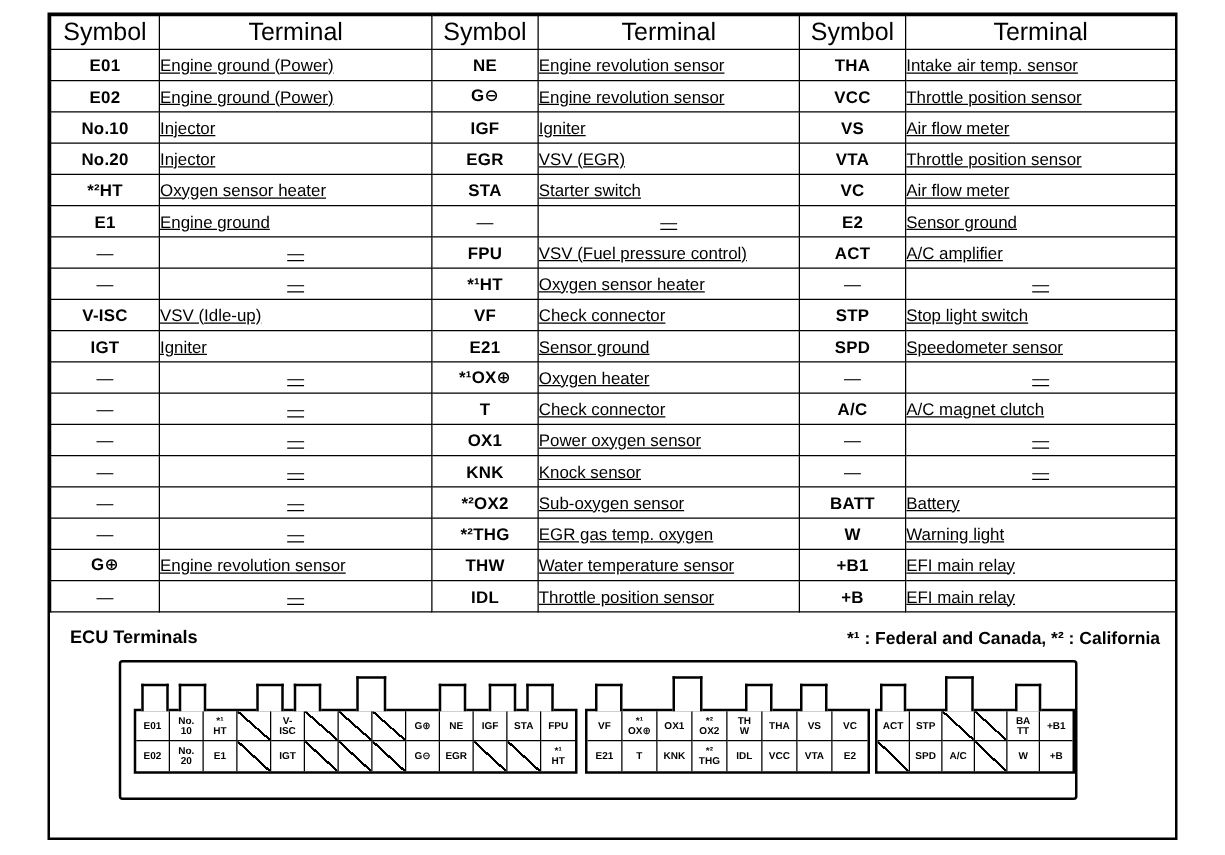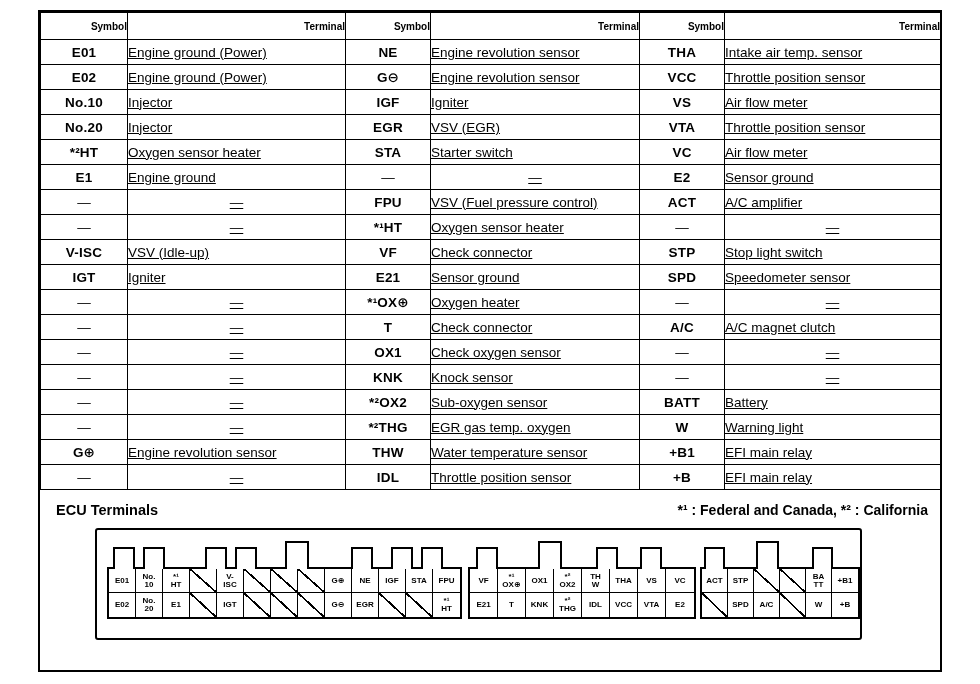--- a/index.html
+++ b/index.html
@@ -27,23 +27,23 @@
     width: 900px;
   }
   table.terms th, table.terms td {
     border: 1.5px solid #000;
     padding: 0;
     overflow: hidden;
     white-space: nowrap;
   }
   table.terms th {
     height: 26px;
-    font-size: 10px;
-    font-weight: bold;
-    text-align: right;
+    font-size: 20px;
+    font-weight: normal;
+    text-align: center;
   }
   table.terms td { height: 24px; font-size: 13.5px; }
   td.sym  { text-align: center; font-weight: bold; letter-spacing: 0.2px; }
   td.term { text-align: left; padding-left: 10px; font-weight: normal; text-decoration: underline; }
   td.dash { text-align: center; padding-left: 0; font-weight: normal; }
   
   .caption-row {
     display: flex;
     justify-content: space-between;
     align-items: center;
@@ -224,21 +224,21 @@
             <td class="term dash">—</td>
             <td class="sym">T</td>
             <td class="term">Check connector</td>
             <td class="sym">A/C</td>
             <td class="term">A/C magnet clutch</td>
           </tr>
           <tr>
             <td class="sym dash">—</td>
             <td class="term dash">—</td>
             <td class="sym">OX1</td>
-            <td class="term">Check oxygen sensor</td>
+            <td class="term">Power oxygen sensor</td>
             <td class="sym dash">—</td>
             <td class="term dash">—</td>
           </tr>
           <tr>
             <td class="sym dash">—</td>
             <td class="term dash">—</td>
             <td class="sym">KNK</td>
             <td class="term">Knock sensor</td>
             <td class="sym dash">—</td>
             <td class="term dash">—</td>

